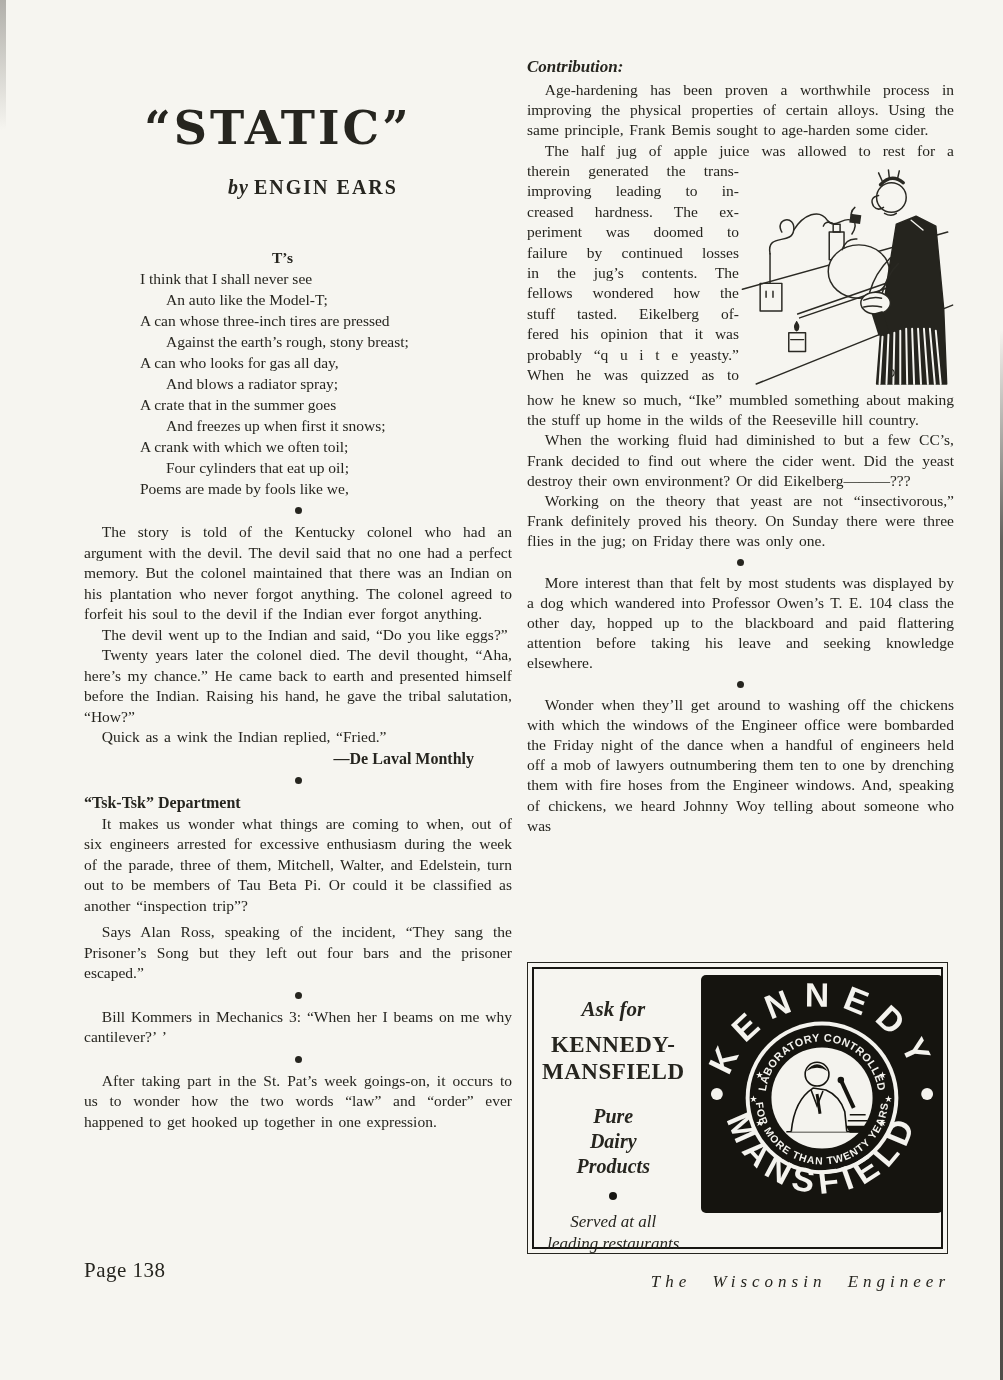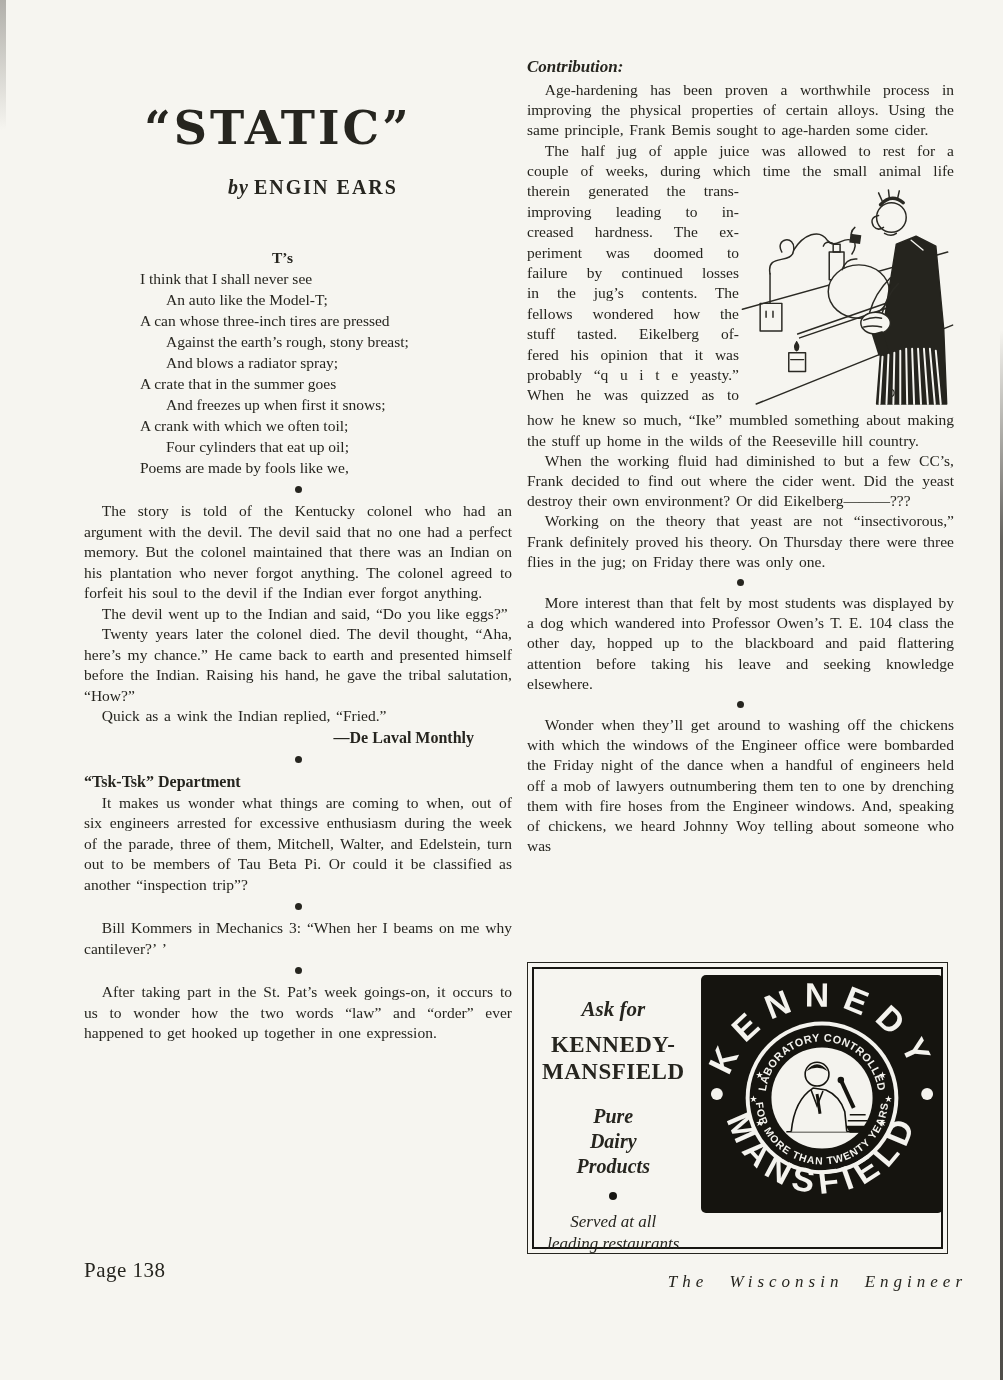--- a/index.html
+++ b/index.html
@@ -37,21 +37,21 @@
   .right-col .bullet{margin:7px auto;}
 
   .wide-lines div{font-size:15.5px;line-height:20.4px;text-align:justify;text-align-last:justify;word-spacing:0.1em;}
   .wide-lines div:nth-of-type(1){text-indent:1.15em;}
   .wrap-row{display:flex;}
   .narrow-lines{width:212px;}
   .narrow-lines div{font-size:15.5px;line-height:20.4px;text-align:justify;text-align-last:justify;}
   .illo-box{width:215px;}
 
   .footer-left{position:absolute;left:84px;top:1258px;font-size:21px;letter-spacing:.5px;}
-  .footer-right{position:absolute;left:546px;top:1272px;width:421px;text-align:right;
+  .footer-right{position:absolute;left:529px;top:1272px;width:421px;text-align:right;
                 font-style:italic;font-size:17px;letter-spacing:5px;word-spacing:12px;}
 
   
   .ad{position:absolute;left:527px;top:962px;width:421px;height:292px;background:#f6f5f0;box-sizing:border-box;
       border:1.5px solid #26251f;padding:4px;}
   .ad-inner{border:2.5px solid #171612;height:100%;box-sizing:border-box;display:flex;
             align-items:flex-start;padding:6px 6px 6px 8px;gap:16px;}
   .ad-left{width:154px;text-align:center;margin-top:22px;}
   .ad-ask{font-style:italic;font-weight:bold;font-size:21px;margin-bottom:9px;}
   .ad-brand{font-weight:bold;font-size:23px;line-height:27px;letter-spacing:.5px;}
@@ -74,20 +74,21 @@
       <span class="nm">ENGIN EARS</span>
     </div>
 
     <div class="poem">
       <div class="poem-head">T’s</div>
 
     <div class="poem-line">I think that I shall never see</div>
         <div class="poem-line indent">An auto like the Model-T;</div>
         <div class="poem-line">A can whose three-inch tires are pressed</div>
         <div class="poem-line indent">Against the earth’s rough, stony breast;</div>
+        <div class="poem-line">A can who looks for gas all day,</div>
         <div class="poem-line indent">And blows a radiator spray;</div>
         <div class="poem-line">A crate that in the summer goes</div>
         <div class="poem-line indent">And freezes up when first it snows;</div>
         <div class="poem-line">A crank with which we often toil;</div>
         <div class="poem-line indent">Four cylinders that eat up oil;</div>
         <div class="poem-line">Poems are made by fools like we,</div>
       </div>
 
     <div class="bullet"></div>
 
@@ -99,39 +100,39 @@
         <p class="body-p">Quick as a wink the Indian replied, “Fried.”</p>
       </div>
     <div class="attribution">—De Laval Monthly</div>
 
     <div class="bullet"></div>
 
     <div class="sec-head">“Tsk-Tsk” Department</div>
     <div>
 
     <p class="body-p" style="margin-bottom:6px;">It makes us wonder what things are coming to when, out of six engineers arrested for excessive enthusiasm during the week of the parade, three of them, Mitchell, Walter, and Edelstein, turn out to be members of Tau Beta Pi. Or could it be classified as another “inspection trip”?</p>
+        <p class="body-p" style="margin-bottom:6px;">Says Alan Ross, speaking of the incident, “They sang the Prisoner’s Song but they left out four bars and the prisoner escaped.”</p>
       </div>
 
     <div class="bullet"></div>
 
     <p class="body-p">Bill Kommers in Mechanics 3: “When her I beams on me why cantilever?’ ’</p>
 
     <div class="bullet"></div>
 
     <p class="body-p">After taking part in the St. Pat’s week goings-on, it occurs to us to wonder how the two words “law” and “order” ever happened to get hooked up together in one expression.</p>
   </div>
 
   <div class="right-col">
     <div class="rc-head">Contribution:</div>
     <p class="body-p">Age-hardening has been proven a worthwhile process in improving the physical properties of certain alloys. Using the same principle, Frank Bemis sought to age-harden some cider.</p>
 
     <div class="wide-lines">
 
     <div>The half jug of apple juice was allowed to rest for a</div>
-        <div>couple of weeks, during which time the small animal life</div>
       </div>
 
     <div class="wrap-row">
       <div class="narrow-lines">
 
       <div>therein generated the trans-</div>
           <div>improving leading to in-</div>
           <div>creased hardness. The ex-</div>
           <div>periment was doomed to</div>
           <div>failure by continued losses</div>
@@ -175,21 +176,21 @@
             <path d="M125 141 q9 -4 18 -2 M125 148 q9 -2 18 0"></path>
             <path d="M133 155 l11 -3 l7 22 l-11 3 z" fill="#25241e" stroke="none"></path>
             <path d="M152 206 v16 M152 211 c5 0 5 7 0 8" stroke-width="1.2"></path>
           </g>
         </svg>
       </div>
     </div>
 
     <p class="body-p no-indent">how he knew so much, “Ike” mumbled something about making the stuff up home in the wilds of the Reeseville hill country.</p>
     <p class="body-p">When the working fluid had diminished to but a few CC’s, Frank decided to find out where the cider went. Did the yeast destroy their own environment? Or did Eikelberg———???</p>
-    <p class="body-p">Working on the theory that yeast are not “insectivorous,” Frank definitely proved his theory. On Thursday there were three flies in the jug; on Friday there was only one.</p>
+    <p class="body-p">Working on the theory that yeast are not “insectivorous,” Frank definitely proved his theory. On Sunday there were three flies in the jug; on Friday there was only one.</p>
 
     <div class="bullet"></div>
 
     <p class="body-p">More interest than that felt by most students was displayed by a dog which wandered into Professor Owen’s T. E. 104 class the other day, hopped up to the blackboard and paid flattering attention before taking his leave and seeking knowledge elsewhere.</p>
 
     <div class="bullet"></div>
 
     <p class="body-p">Wonder when they’ll get around to washing off the chickens with which the windows of the Engineer office were bombarded the Friday night of the dance when a handful of engineers held off a mob of lawyers outnumbering them ten to one by drenching them with fire hoses from the Engineer windows. And, speaking of chickens, we heard Johnny Woy telling about someone who was</p>
   </div>
 

